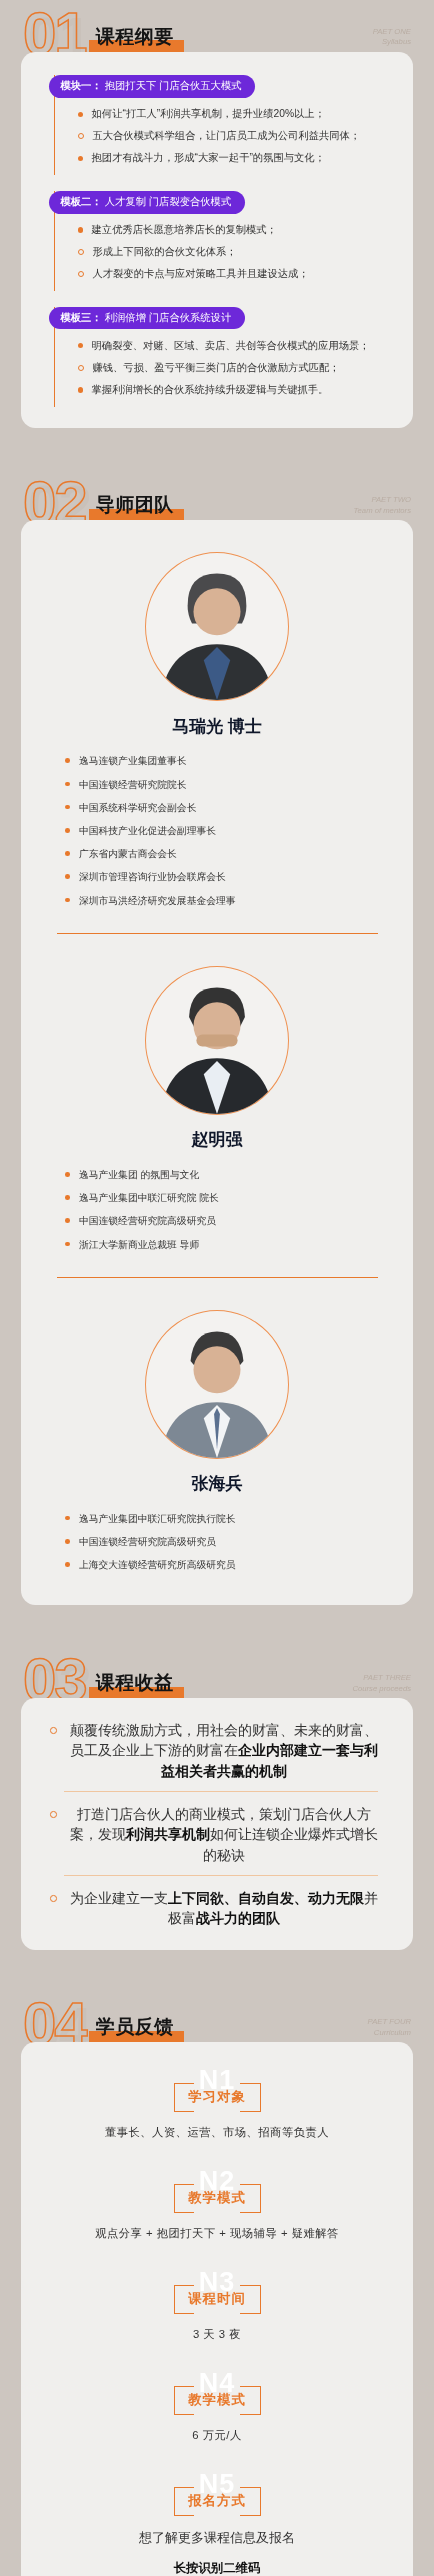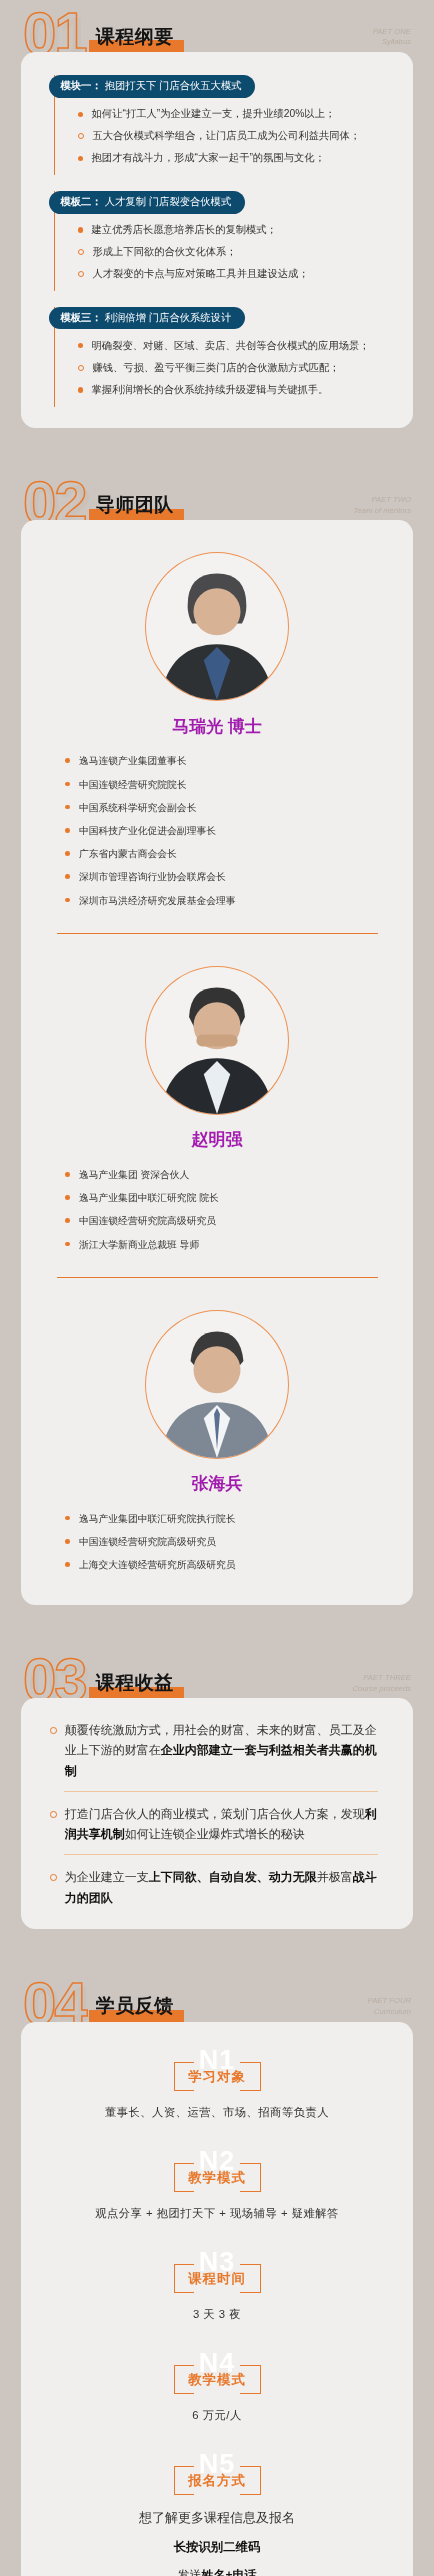--- a/index.html
+++ b/index.html
@@ -26,47 +26,47 @@
   .sec-tag{position:absolute;right:0;top:18.5px;text-align:right;font-size:7.7px;color:#b9ada3;line-height:10.8px;font-style:italic;}
 
   
   .card{background:#f0efed;border-radius:14.4px;margin:-8.2px 21px 0;position:relative;}
 
   
   .card.syllabus{padding:23px 29px 20.6px 27px;}
   .module{border-left:1px solid #e8792c;margin-left:6.2px;padding:0 0 2.1px 23px;}
   .module + .module{margin-top:15.5px;}
   .module-pill{
-    display:inline-block;background:#0c4a6e;color:#fff;border-radius:12.4px;
+    display:inline-block;background:#6d28d9;color:#fff;border-radius:12.4px;
     padding:4.1px 13.4px 4.6px 11.3px;font-size:10.3px;margin-left:-29px;margin-bottom:9.3px;
     position:relative;z-index:1;white-space:nowrap;
   }
   .module-pill b{font-weight:800;margin-right:3.1px;}
   .mi{display:flex;align-items:flex-start;margin-bottom:7.7px;font-size:10.3px;line-height:14.4px;color:#333;}
   .mi .dot{flex:0 0 auto;width:5.2px;height:5.2px;border-radius:50%;margin:4.6px 8.2px 0 0;}
   .mi .dot.filled{background:#e8792c;}
   .mi .dot.hollow{width:4.1px;height:4.1px;border:1px solid #e8792c;background:transparent;margin-top:4.1px;}
 
   
   .card.mentors{padding:32px 20.6px 24px;}
   .mentor{text-align:center;}
   .mentor-photo{
     width:142px;height:147px;margin:0 auto;border:1px solid #ef9150;border-radius:50%;
     overflow:hidden;background:#f3f2f0;
   }
   .mentor-photo svg{display:block;width:100%;height:100%;}
-  .mentor-name{font-size:17px;font-weight:800;color:#a21caf;margin:13.4px 0 16.5px;}
+  .mentor-name{font-size:17px;font-weight:800;color:#0f172a;margin:13.4px 0 16.5px;}
   .mentor-roles{width:304px;margin:0 auto;text-align:center;}
   .role{display:flex;align-items:flex-start;margin-bottom:9.8px;font-size:9.8px;line-height:13.4px;color:#333;}
   .role .dot{flex:0 0 auto;width:4.6px;height:4.6px;border-radius:50%;background:#e8792c;margin:4.1px 9.3px 0 0;}
   .mentor-div{width:321px;height:1px;background:#e8792c;margin:26px auto 32px;}
 
   
   .card.benefits{padding:21.6px 30px 20.6px 29px;}
-  .benefit{display:flex;align-items:flex-start;font-size:12px;line-height:20.6px;color:#333;}
+  .benefit{display:flex;align-items:flex-start;font-size:14px;line-height:20.6px;color:#333;text-align:center;}
   .benefit .dot{flex:0 0 auto;width:4.6px;height:4.6px;border:1px solid #e8792c;border-radius:50%;margin:7.2px 8.2px 0 0;}
   .benefit b{color:#111;}
   .benefit-div{height:0.5px;background:#f0c6a0;margin:9.3px 5.2px 12.4px 14.4px;}
 
   
   .card.info{padding:25px 20.6px 18.5px;text-align:center;}
   .info-block{margin-bottom:28px;}
   .nbadge{font-size:27px;font-weight:800;color:#fff;line-height:1;position:relative;margin-bottom:-11.3px;letter-spacing:1px;}
   .bracket-box{position:relative;width:87px;margin:0 auto;padding:5.2px 0 5.7px;}
   .bracket-box::before,.bracket-box::after{content:'';position:absolute;top:0;bottom:0;width:20.6px;box-sizing:border-box;border:1.5px solid #e8792c;}
@@ -98,21 +98,21 @@
   </div>
 
   <div class="card syllabus">
 
     <div class="module">
       <div class="module-pill">
         <b>模块一：</b><span>抱团打天下 门店合伙五大模式</span>
       </div>
       <div class="mi">
           <span class="dot filled"></span>
-          <span>如何让“打工人”为企业建立一支，提升业绩20%以上；</span>
+          <span>如何让“打工人”利润共享机制，提升业绩20%以上；</span>
         </div>
       <div class="mi">
           <span class="dot hollow"></span>
           <span>五大合伙模式科学组合，让门店员工成为公司利益共同体；</span>
         </div>
       <div class="mi">
           <span class="dot filled"></span>
           <span>抱团才有战斗力，形成“大家一起干”的氛围与文化；</span>
         </div>
     </div>
@@ -220,21 +220,21 @@
           <circle cx="50" cy="40" r="16" fill="#d8b295"></circle>
           <rect x="36" y="46" width="28" height="8" rx="4" fill="#caa27f"></rect>
           <path d="M12 100 c2-26 18-38 38-38 s36 12 38 38 z" fill="#26292d"></path>
           <path d="M50 64 l-9 9 9 27 9-27 z" fill="#e9eef3"></path>
         </svg>
       </div>
       <div class="mentor-name">赵明强</div>
       <div class="mentor-roles">
         <div class="role">
             <span class="dot"></span>
-            <span>逸马产业集团 资深合伙人</span>
+            <span>逸马产业集团 的氛围与文化</span>
           </div>
         <div class="role">
             <span class="dot"></span>
             <span>逸马产业集团中联汇研究院 院长</span>
           </div>
         <div class="role">
             <span class="dot"></span>
             <span>中国连锁经营研究院高级研究员</span>
           </div>
         <div class="role">

